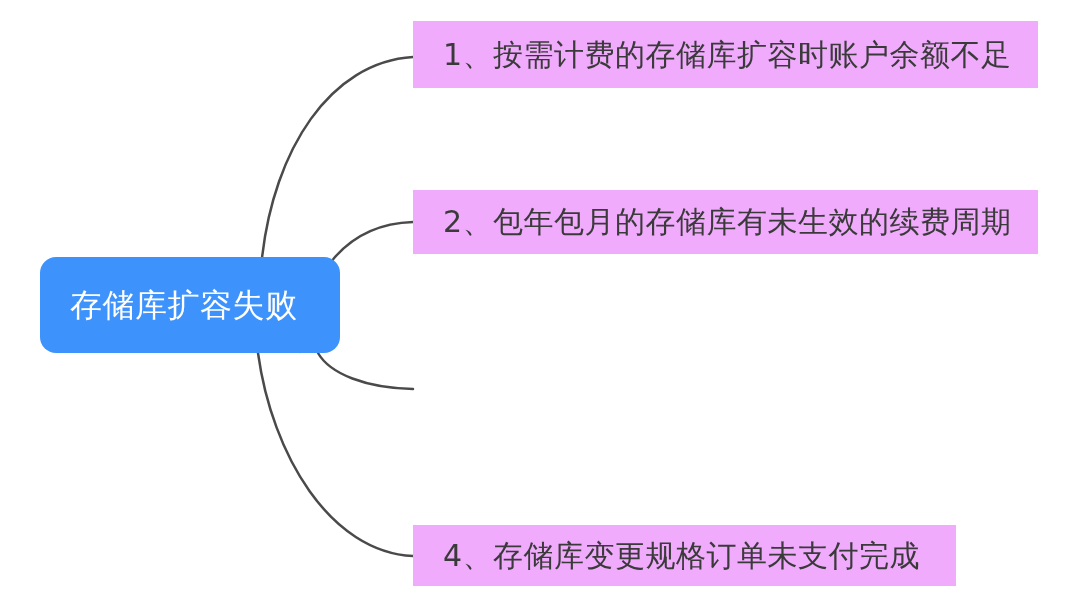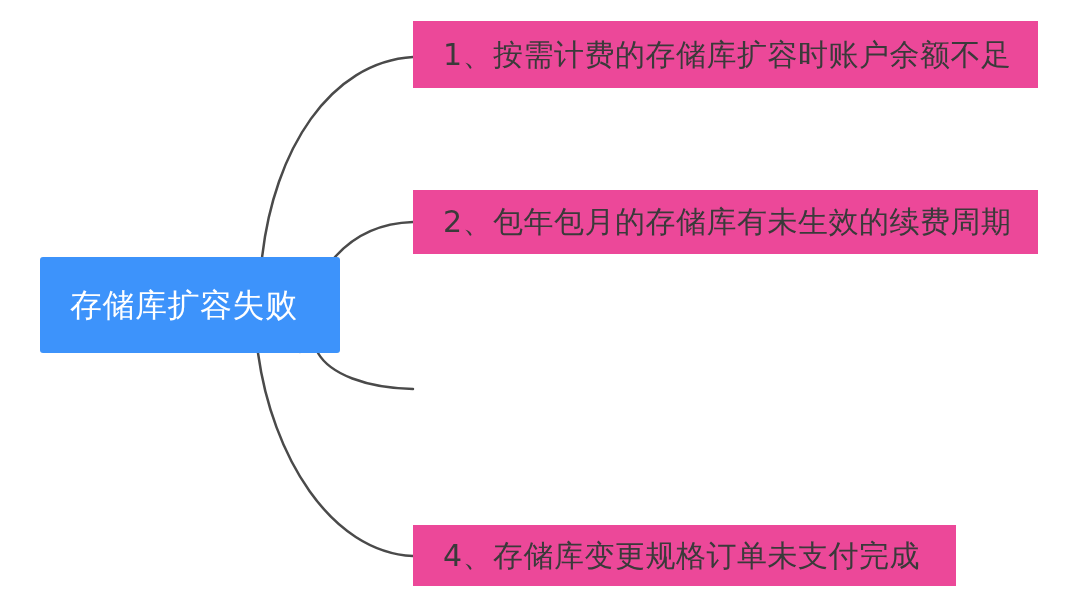--- a/index.html
+++ b/index.html
@@ -30,32 +30,32 @@
     box-sizing: border-box;
     display: flex;
     align-items: center;
   }
   .root-node {
     left: 40px;
     top: 257px;
     width: 300px;
     height: 96px;
     background: #3d93fb;
-    border-radius: 3px;
+    border-radius: 16px;
     padding-left: 30px;
   }
   .root-label {
     color: #ffffff;
     font-size: 32px;
     line-height: 1;
     letter-spacing: 0.5px;
     white-space: nowrap;
   }
   .child-node {
-    background: #ec4899;
+    background: #f0abfc;
     padding-left: 30px;
   }
   .child-label {
     color: #3a3a3a;
     font-size: 30px;
     line-height: 1;
     letter-spacing: 0.5px;
     white-space: nowrap;
   }
   .child-1 { left: 413px; top: 21px;  width: 625px; height: 67px; }

